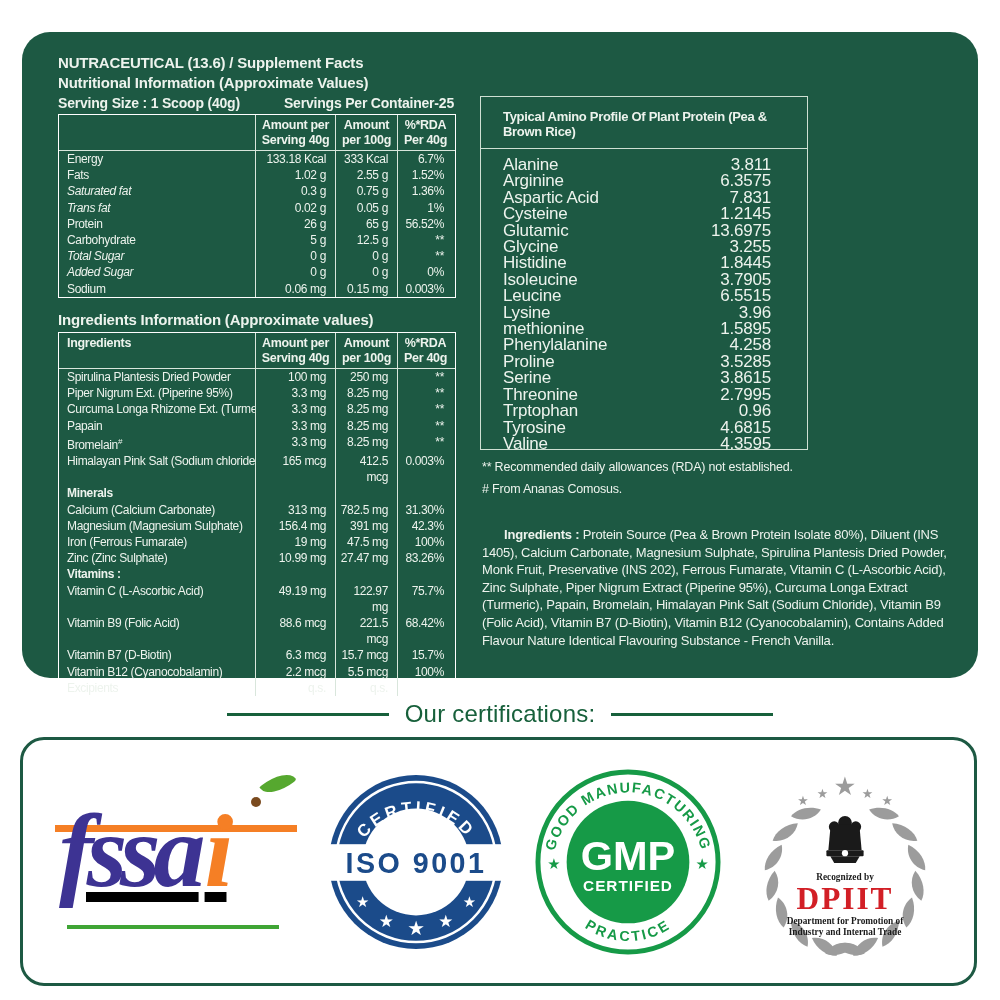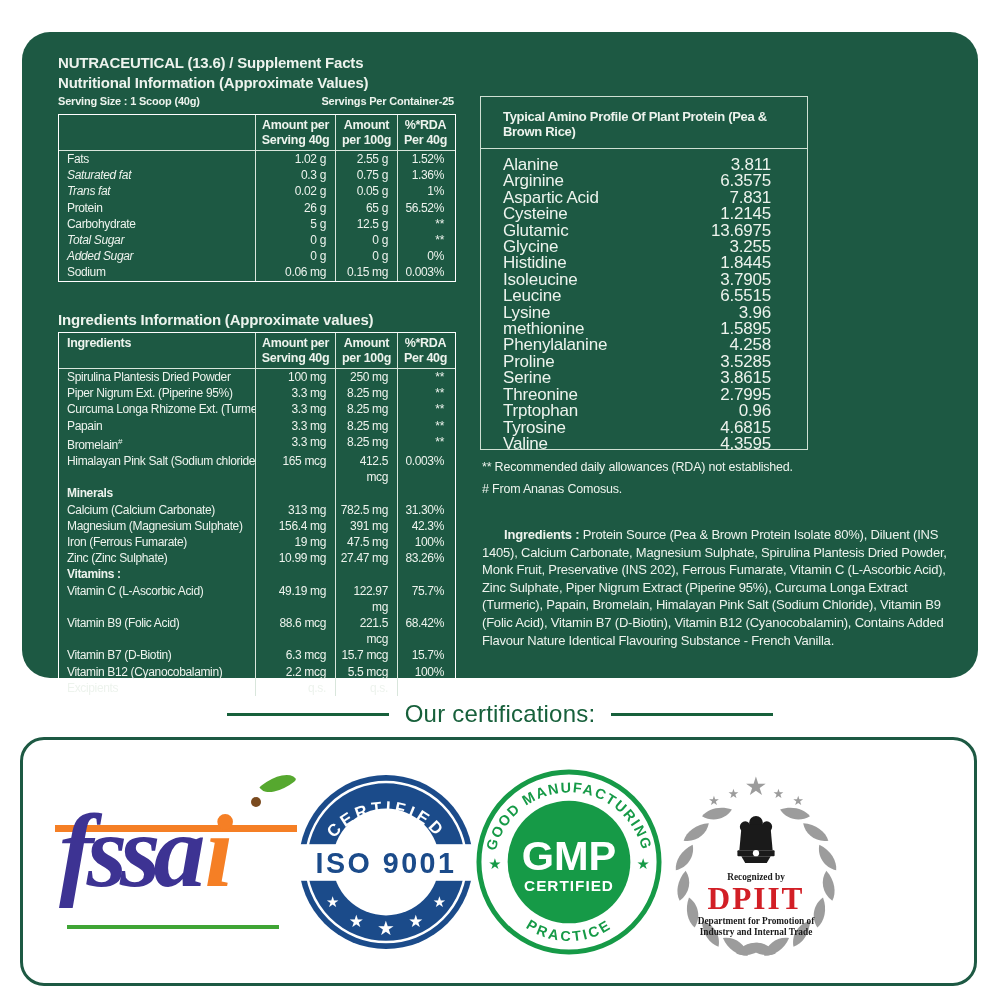--- a/index.html
+++ b/index.html
@@ -5,21 +5,21 @@
   html,body{margin:0;padding:0;background:#ffffff;width:1000px;height:1000px;overflow:hidden;
     font-family:"Liberation Sans",sans-serif;}
   .stage{position:relative;width:1000px;height:872px;background:#fff;}
 
   
   .panel{position:absolute;left:22px;top:32px;width:956px;height:646px;background:#1d5943;
     border-radius:28px;color:#edf3ed;}
   .ptitle{position:absolute;left:36px;top:22px;font-size:15px;font-weight:bold;letter-spacing:-0.2px;}
   .psub{position:absolute;left:36px;top:42px;font-size:15px;font-weight:bold;letter-spacing:-0.2px;}
   .serv-row{position:absolute;left:36px;top:63px;width:396px;display:flex;justify-content:space-between;
-    font-size:11px;font-weight:bold;letter-spacing:-0.2px;}
+    font-size:14px;font-weight:bold;letter-spacing:-0.2px;}
 
   .gtable{position:absolute;left:36px;width:396px;border:1px solid #ffffff;}
   .t-nutri{top:82px;}
   .t-ingr{top:300px;}
   .thead{display:grid;grid-template-columns:196px 80px 62px 56px;border-bottom:1px solid #d9e6dc;}
   .thead .tc{font-weight:bold;font-size:12.5px;line-height:14.5px;white-space:pre-line;text-align:center;
     padding:3px 2px;letter-spacing:-0.3px;}
   .thead .tc.tc0{text-align:left;padding-left:8px;}
   .trow{display:grid;grid-template-columns:196px 80px 62px 56px;}
   .tc{font-size:12px;line-height:16.2px;letter-spacing:-0.35px;}
@@ -46,22 +46,22 @@
     letter-spacing:-0.2px;}
   .ingpara b{font-weight:bold;padding-left:22px;}
 
   
   .cert-head{position:absolute;left:0;top:700px;width:1000px;display:flex;align-items:center;
     justify-content:center;gap:16px;}
   .rule{width:162px;height:3px;background:#17603b;}
   .cert-title{font-size:24px;font-weight:normal;color:#17603b;letter-spacing:0.2px;}
 
   .cert-box{position:absolute;left:20px;top:737px;width:957px;height:249px;border:3px solid #1d5943;
-    border-radius:24px;background:#fff;display:flex;align-items:center;
-    padding:0 36px;box-sizing:border-box;}
+    border-radius:24px;background:#fff;display:flex;align-items:center;justify-content:space-between;
+    padding:0 36px;box-sizing:border-box;text-decoration:underline;}
 
   
   .fssai{position:relative;width:238px;height:146px;}
   .fssai-word{position:relative;z-index:1;font-family:"Liberation Serif",serif;font-style:italic;
     font-weight:bold;font-size:104px;line-height:124px;letter-spacing:-7px;}
   .f1{color:#3d3393;}
   .f2{color:#f57f25;padding-left:6px;}
   .fssai-bar{position:absolute;top:36px;left:-4px;width:242px;height:7px;background:#f57f25;z-index:0;}
   .fssai-under{position:absolute;left:8px;bottom:6px;width:212px;height:4px;background:#3fa535;}
   .fssai-leaf{position:absolute;right:2px;top:-14px;width:34px;height:17px;background:#56a82f;
@@ -89,20 +89,26 @@
       <div class="thead">
         <div class="tc tc0"></div>
         <div class="tc tc1">Amount per
 Serving 40g</div>
         <div class="tc tc2">Amount
 per 100g</div>
         <div class="tc tc3">%*RDA
 Per 40g</div>
       </div>
       <div id="nt-rows">
+          <div class="trow">
+            <div class="tc tc0">Energy</div>
+            <div class="tc tc1">133.18 Kcal</div>
+            <div class="tc tc2">333 Kcal</div>
+            <div class="tc tc3">6.7%</div>
+          </div>
           <div class="trow">
             <div class="tc tc0">Fats</div>
             <div class="tc tc1">1.02 g</div>
             <div class="tc tc2">2.55 g</div>
             <div class="tc tc3">1.52%</div>
           </div>
           <div class="trow italic">
             <div class="tc tc0">Saturated fat</div>
             <div class="tc tc1">0.3 g</div>
             <div class="tc tc2">0.75 g</div>

